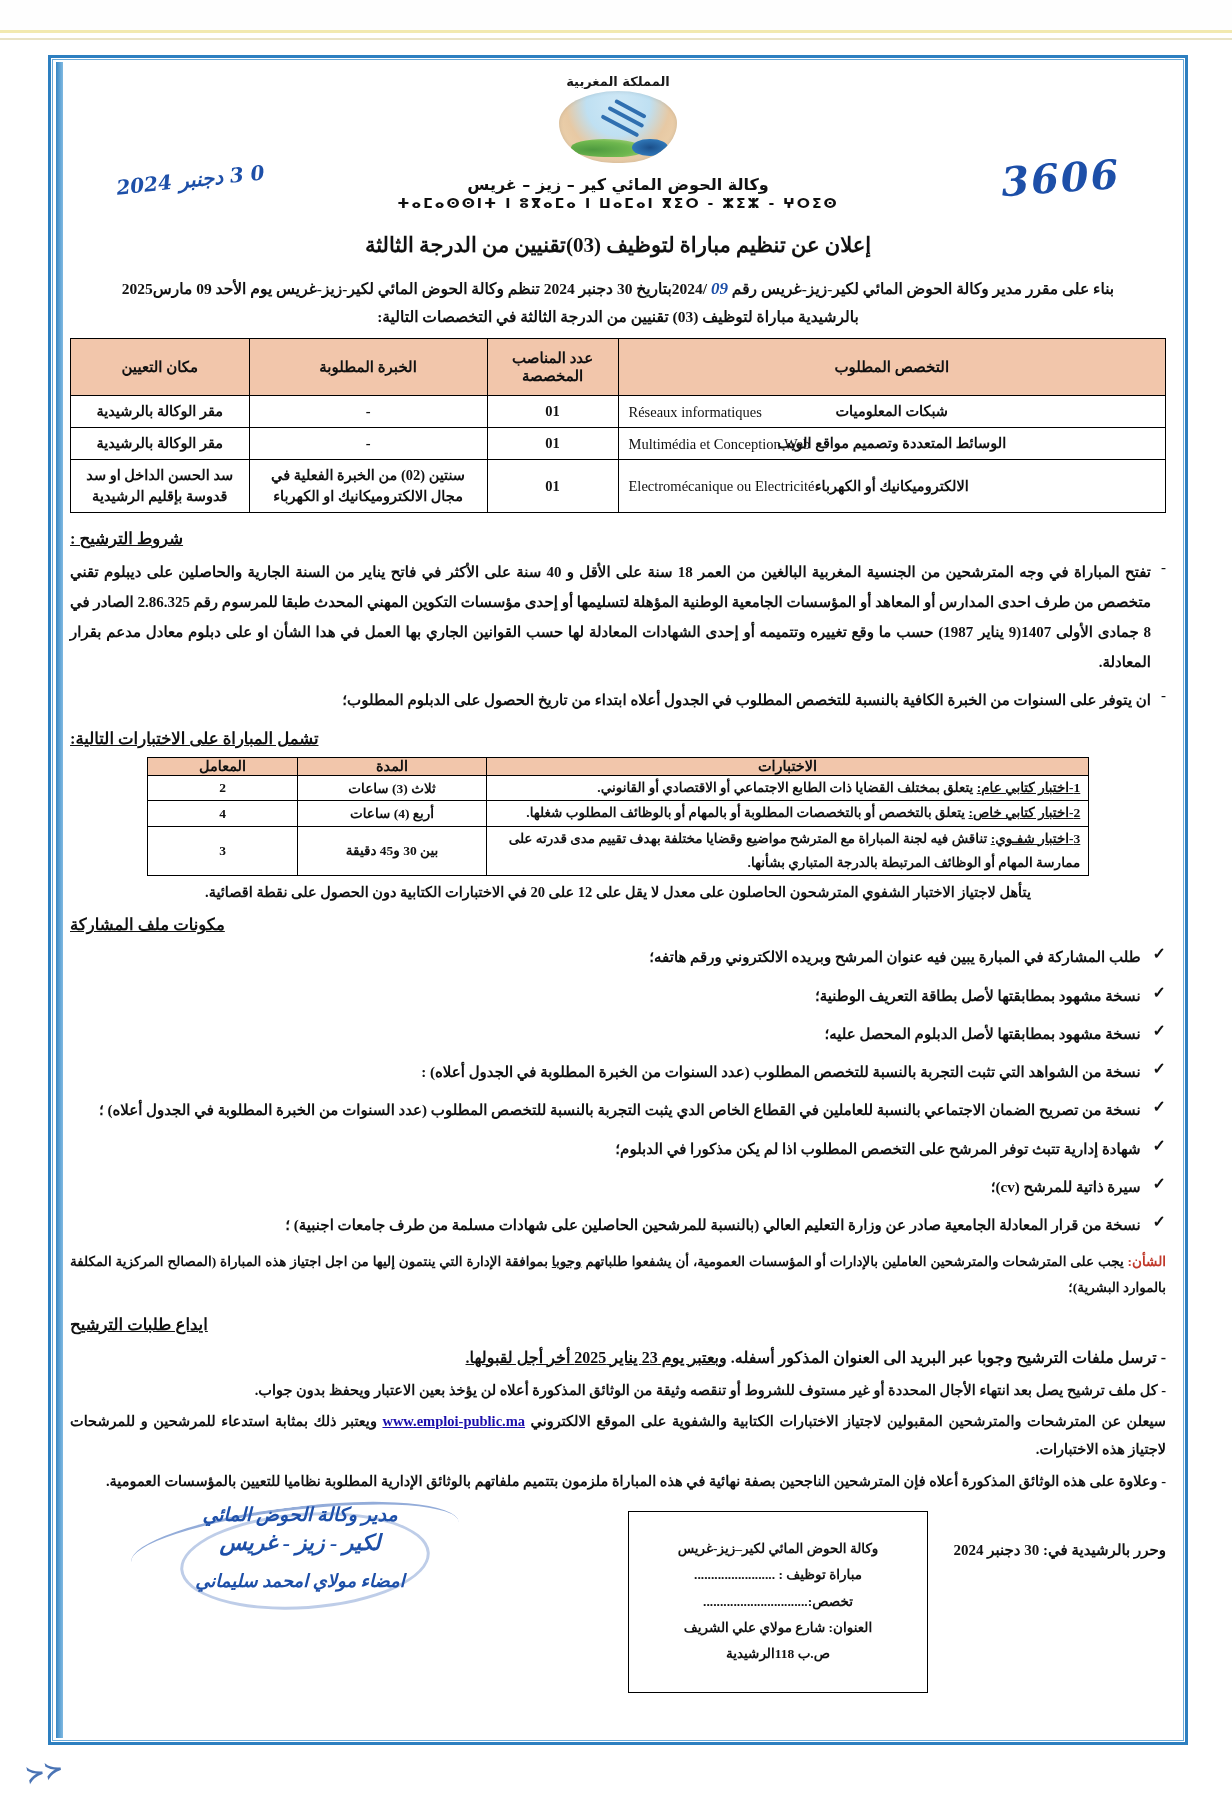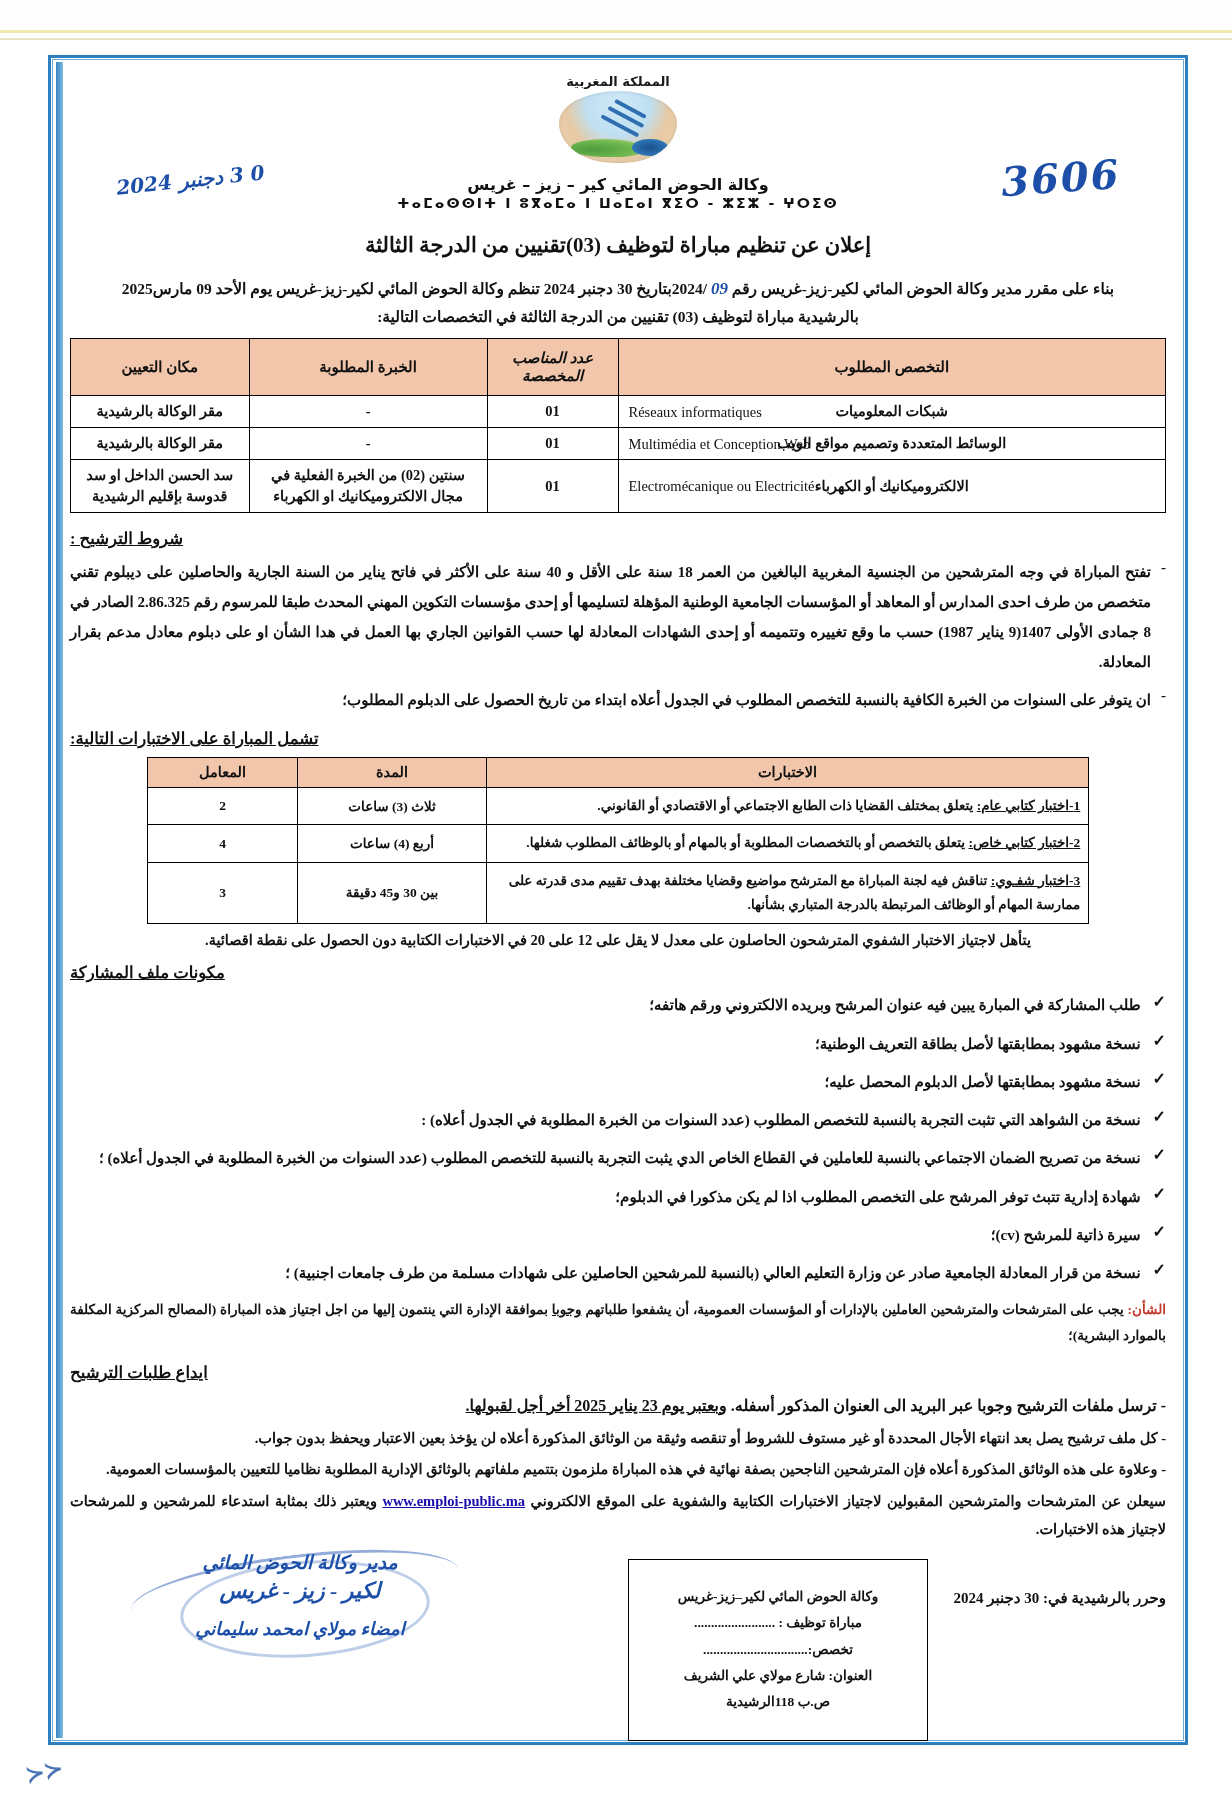--- a/index.html
+++ b/index.html
@@ -123,21 +123,21 @@
 
   
   table { border-collapse: collapse; width: 100%; }
   .jobs-table { margin: 6px 0 16px; }
   .jobs-table th, .jobs-table td {
     border: 1px solid #000; padding: 5px 8px;
     font-size: 14.5px; vertical-align: middle; text-align:center;
   }
   .jobs-table thead th { background:#f2c6ab; font-weight:bold; font-size:15px; padding: 10px 6px; }
   .th-spec { width: 46%; }
-  .th-count { width: 11%; font-style: italic; }
+  .th-count { width: 11%; }
   .th-exp  { width: 20%; }
   .th-place{ width: 15%; }
   .cell-spec { text-align: right; font-weight:bold; position:relative; }
   .cell-spec .fr {
     position:absolute; left: 10px; top:50%; transform: translateY(-50%);
     font-family:"Liberation Serif", serif; font-weight:normal; direction:ltr; font-size:14.5px;
   }
   .cell-count { font-weight:bold; font-size:15px; }
   .cell-dash  { font-size:17px; font-weight:bold; }
   .cell-exp   { font-weight:bold; font-size:14.5px; line-height:1.45;margin-left:40px; }
@@ -152,21 +152,21 @@
   .cond-list { list-style:none; margin:0; padding:0; }
   .cond-item { display:flex; gap:10px; align-items:flex-start; margin-bottom:8px; }
   .cond-dash { flex:0 0 auto; font-weight:bold; font-size:15px; padding-top:2px; }
   .cond-text {
     flex:1 1 auto; font-size:15px; font-weight:bold; line-height:2.0;
     text-align: justify;
   }
 
   .exams-table { width: 86%; margin: 8px auto 6px; }
   .exams-table th, .exams-table td {
-    border: 1px solid #000; padding:6px 8px; font-size:13.5px; vertical-align:middle;
+    border: 1px solid #000; padding:0 8px; font-size:13.5px; vertical-align:middle;
   }
   .exams-table thead th { background:#f2c6ab; font-weight:bold; font-size:14.5px; text-align:center; }
   .ex-th-label { width:64%; }
   .ex-th-dur   { width:20%; }
   .ex-th-coef  { width:16%; }
   .ex-label { text-align:right; font-weight:bold; line-height:1.8; }
   .ex-label u { text-decoration: underline; }
   .ex-dur { text-align:center; font-weight:bold; }
   .ex-coef{ text-align:center; font-weight:bold; font-size:15px; }
 
@@ -397,24 +397,24 @@
     <div class="warn">
       <span class="tag">الشأن:</span><span> يجب على المترشحات والمترشحين العاملين بالإدارات أو المؤسسات العمومية، أن يشفعوا طلباتهم </span><u>وجوبا</u><span> بموافقة الإدارة التي ينتمون إليها من اجل اجتياز هذه المباراة (المصالح المركزية المكلفة بالموارد البشرية)؛</span>
     </div>
 
     <div class="section-head">ايداع طلبات الترشيح</div>
     <div class="deposit-list">
       <div class="dep-line big">
         <span>- ترسل ملفات الترشيح وجوبا عبر البريد الى العنوان المذكور أسفله. </span><u>وبعتبر يوم 23 يناير 2025 أخر أجل لقبولها.</u>
       </div>
       <div class="dep-line">- كل ملف ترشيح يصل بعد انتهاء الأجال المحددة أو غير مستوف للشروط أو تنقصه وثيقة من الوثائق المذكورة أعلاه لن يؤخذ بعين الاعتبار ويحفظ بدون جواب.</div>
-      <div class="dep-line">- وعلاوة على هذه الوثائق المذكورة أعلاه فإن المترشحين الناجحين بصفة نهائية في هذه المباراة ملزمون بتتميم ملفاتهم بالوثائق الإدارية المطلوبة نظاميا للتعيين بالمؤسسات العمومية.</div>
       <div class="dep-line">
         <span>سيعلن عن المترشحات والمترشحين المقبولين لاجتياز الاختبارات الكتابية والشفوية على الموقع الالكتروني </span><a class="link" href="#">www.emploi-public.ma</a><span> ويعتبر ذلك بمثابة استدعاء للمرشحين و للمرشحات لاجتياز هذه الاختبارات.</span>
       </div>
+      <div class="dep-line">- وعلاوة على هذه الوثائق المذكورة أعلاه فإن المترشحين الناجحين بصفة نهائية في هذه المباراة ملزمون بتتميم ملفاتهم بالوثائق الإدارية المطلوبة نظاميا للتعيين بالمؤسسات العمومية.</div>
     </div>
 
     <div class="footer">
       <div class="footer-box">
         <div>وكالة الحوض المائي لكير–زيز-غريس</div>
         <div>مباراة توظيف : ........................</div>
         <div>تخصص:...............................</div>
         <div>العنوان: شارع مولاي علي الشريف</div>
         <div>ص.ب 118الرشيدية</div>
       </div>

